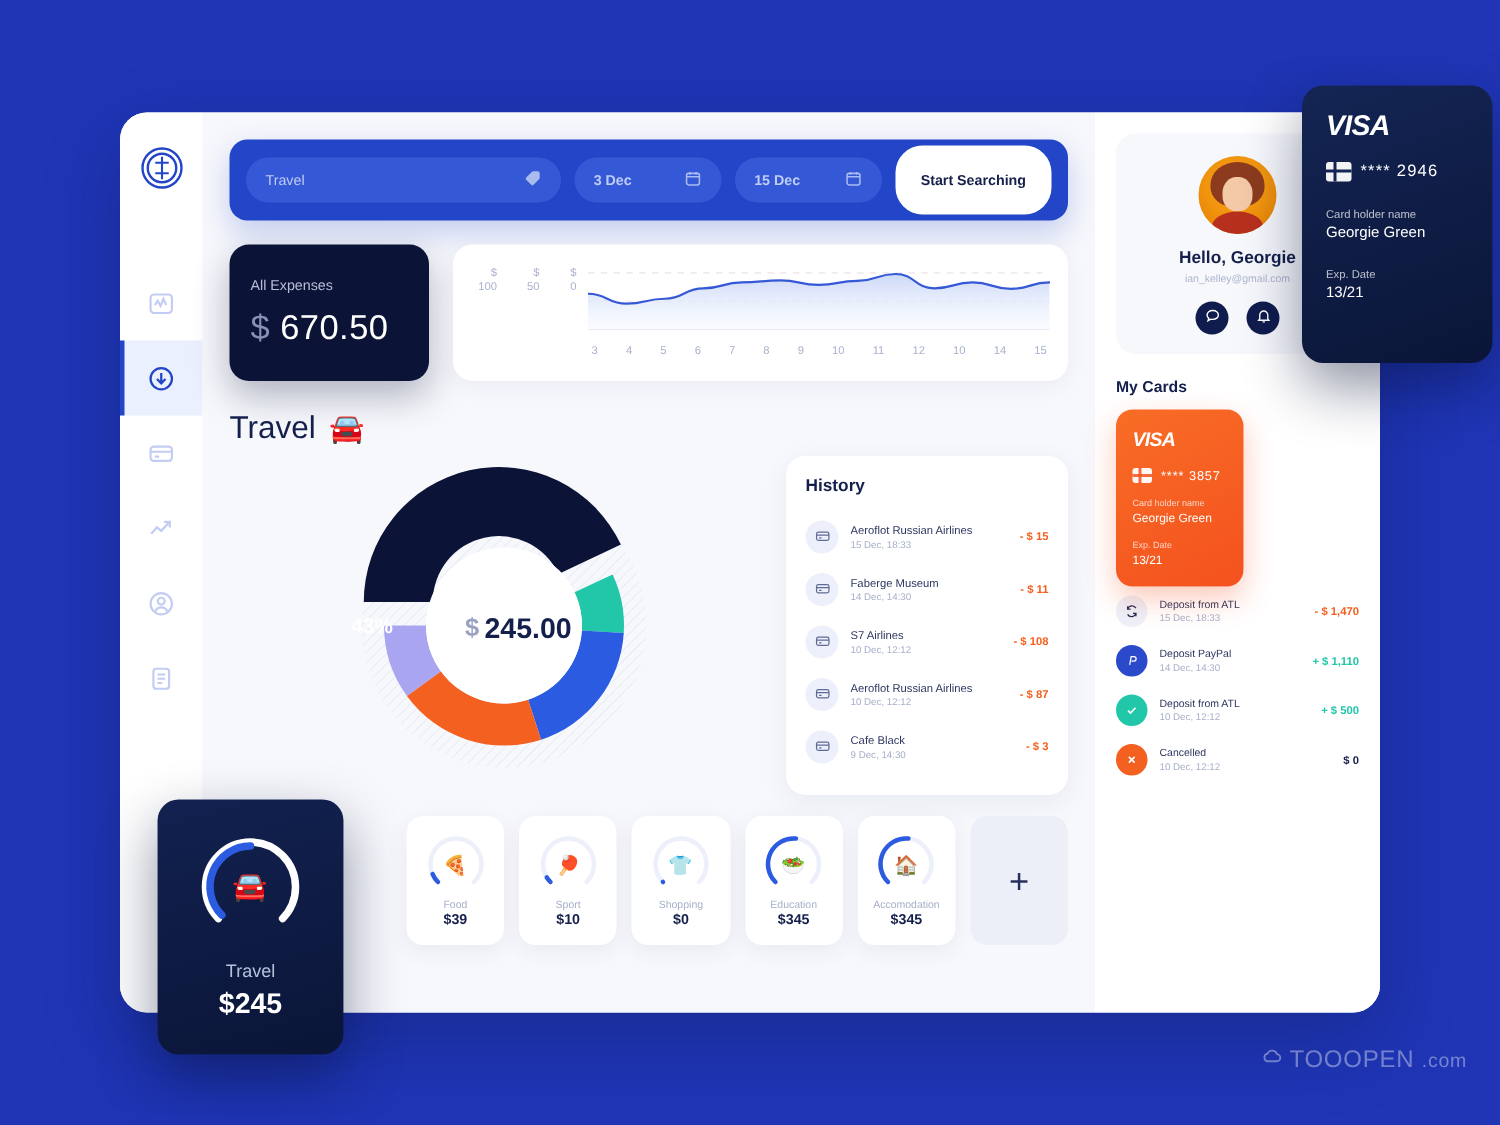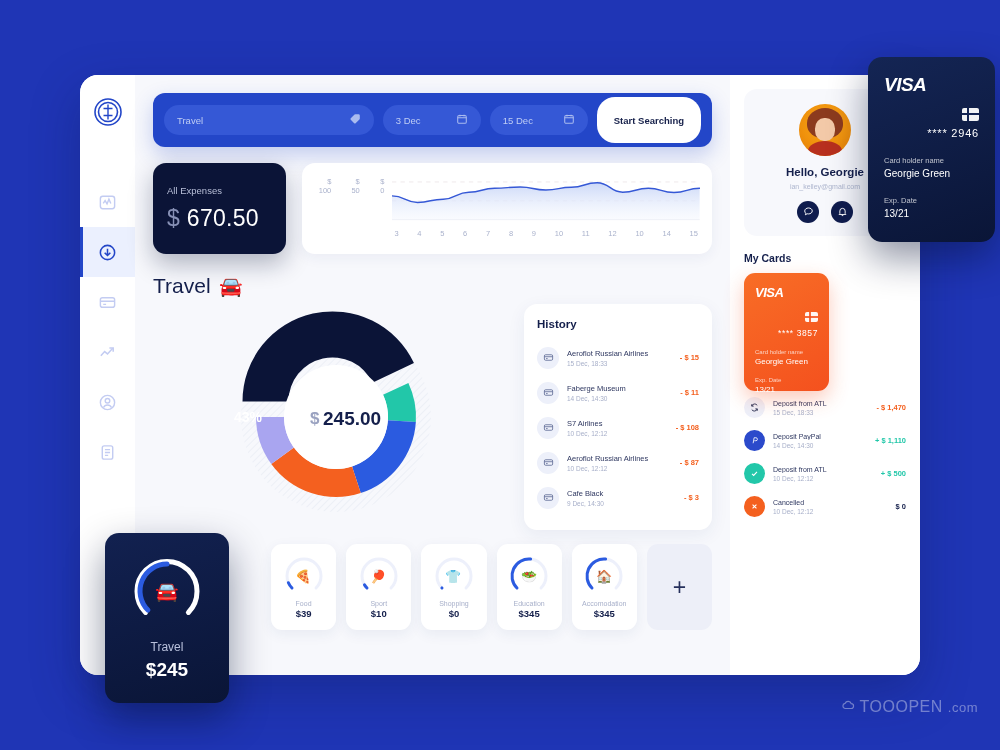--- a/index.html
+++ b/index.html
@@ -50,21 +50,21 @@
     height: 54px; display: flex; align-items: center; gap: 9px;
     padding: 0 11px;
     box-shadow: 0 8px 20px rgba(35,70,200,.25);
   }
   .s-field {
     background: #3558D6; border-radius: 18px; height: 30px;
     display: flex; align-items: center; justify-content: space-between;
     padding: 0 13px; color: #BFCDF4; font-size: 9.5px;
   }
   .s-field.wide { flex: 1 1 auto; }
-  .s-field.date { width: 98px; flex: 0 0 98px; }
+  .s-field.date { width: 98px; flex: 0 0 98px; font-weight: bold; }
   .s-field svg { width: 12px; height: 12px; opacity: .85; }
   .s-btn {
     background: #ffffff; color: #16204A; border-radius: 18px;
     height: 46px; padding: 0 17px; font-size: 9.5px; font-weight: 700;
     display: flex; align-items: center; border: none; cursor: pointer;
     white-space: nowrap;
   }
 
   .row-stats { display: flex; gap: 16px; margin-top: 16px; align-items: stretch; }
   .expenses-card {
@@ -170,21 +170,21 @@
     width: 85px; height: 118px; border-radius: 11px;
     background: linear-gradient(150deg,#F86D26 0%, #F4511E 100%);
     padding: 12px 11px; color: #fff; position: relative;
     box-shadow: 0 8px 20px rgba(244,81,30,.3);
   }
   .visa-word { font-style: italic; font-weight: 700; letter-spacing: -0.5px; }
   .visa-orange .visa-word { font-size: 13px; }
   .chip { width: 13px; height: 10px; border-radius: 2px; background: #fff; position: relative; opacity:.95; }
   .chip::after { content:""; position:absolute; left:4px; top:0; width:2px; height:10px; background:rgba(244,81,30,.85); }
   .chip::before { content:""; position:absolute; left:0; top:4px; width:13px; height:2px; background:rgba(244,81,30,.85); }
-  .card-num-row { display: flex; align-items: flex-end; gap: 6px; margin-top: 12px; flex-direction: column; }
+  .card-num-row { display: flex; align-items: flex-start; gap: 6px; margin-top: 12px; }
   .card-num { font-size: 8.5px; letter-spacing: .6px; }
   .cap { font-size: 6px; opacity: .72; margin-top: 11px; }
   .cval { font-size: 8px; margin-top: 2px; }
 
   .visa-dark {
     position: absolute; right: -75px; top: -18px;
     width: 127px; height: 185px; border-radius: 14px;
     background: linear-gradient(160deg,#142554 0%, #0A1537 100%);
     padding: 17px 16px; color: #fff;
     box-shadow: 0 16px 38px rgba(5,15,50,.45);

